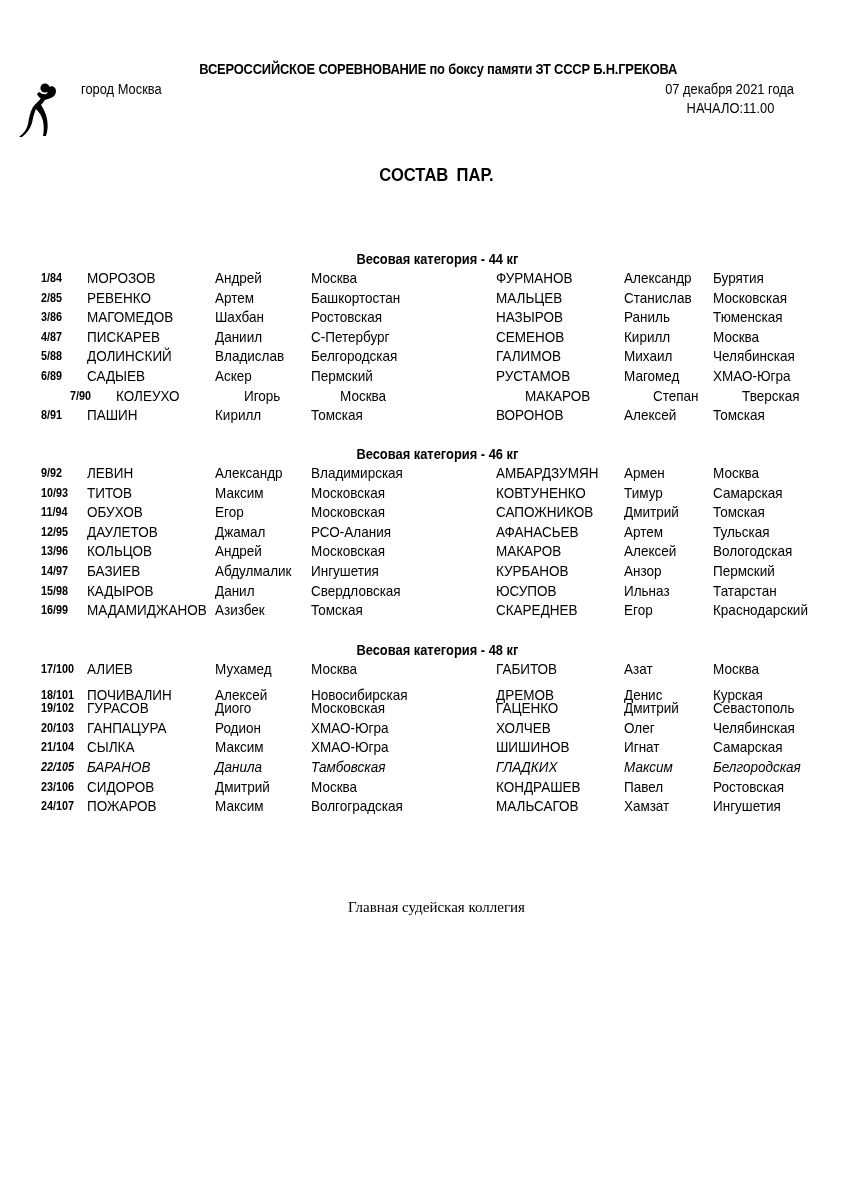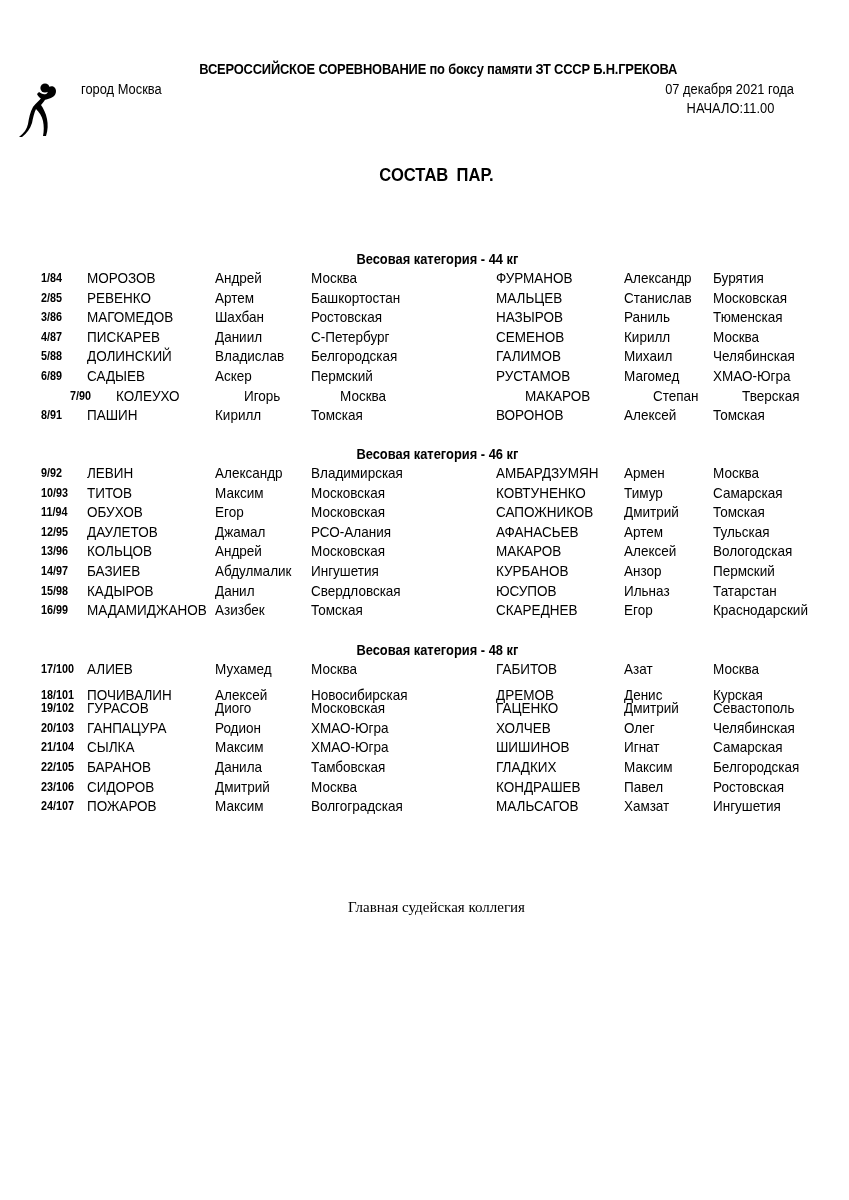--- a/index.html
+++ b/index.html
@@ -235,21 +235,21 @@
       </div>
       <div class="row" style="top: 96.4px;">
         <span class="c-num">21/104</span>
         <span class="c-ln1">СЫЛКА</span>
         <span class="c-fn1">Максим</span>
         <span class="c-rg1">ХМАО-Югра</span>
         <span class="c-ln2">ШИШИНОВ</span>
         <span class="c-fn2">Игнат</span>
         <span class="c-rg2">Самарская</span>
       </div>
-      <div class="row" style="top: 116px;">
+      <div class="row" style="top: 116px; font-style: italic;">
         <span class="c-num">22/105</span>
         <span class="c-ln1">БАРАНОВ</span>
         <span class="c-fn1">Данила</span>
         <span class="c-rg1">Тамбовская</span>
         <span class="c-ln2">ГЛАДКИХ</span>
         <span class="c-fn2">Максим</span>
         <span class="c-rg2">Белгородская</span>
       </div>
       <div class="row" style="top: 135.6px;">
         <span class="c-num">23/106</span>

